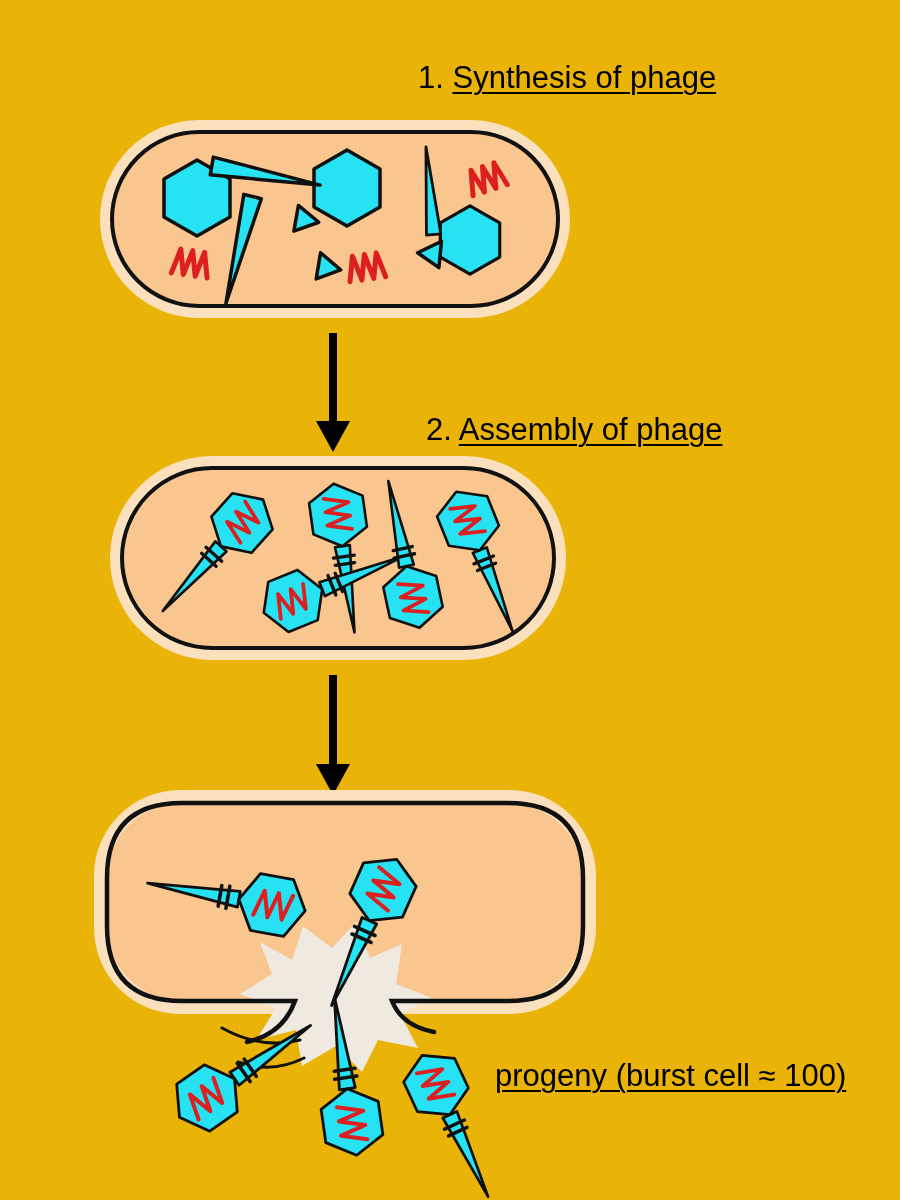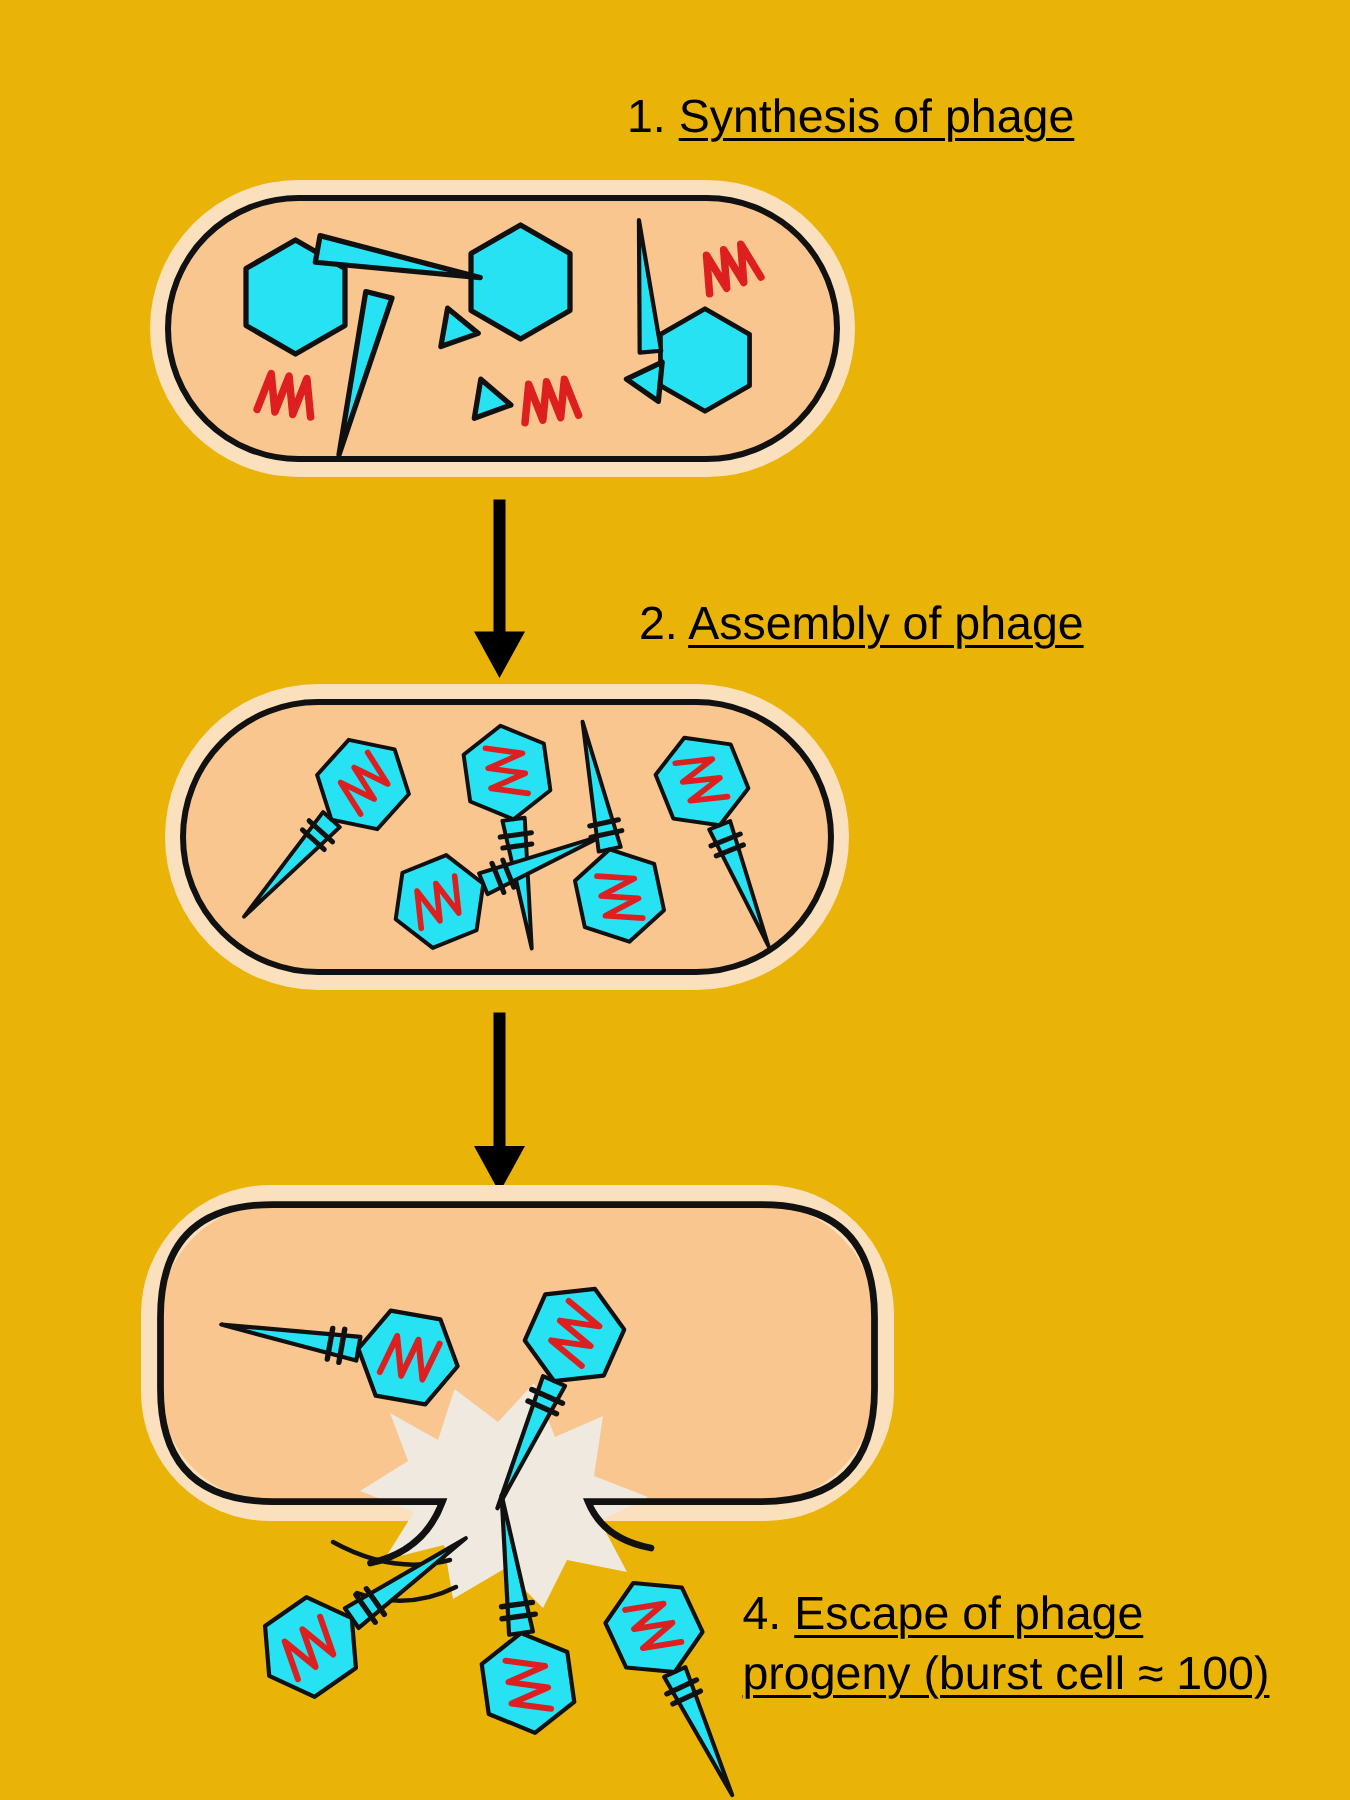--- a/index.html
+++ b/index.html
@@ -110,29 +110,25 @@
       <use href="#phage-sym" transform="translate(352,1122) rotate(172) scale(0.8)"></use>
       <use href="#phage-sym" transform="translate(436,1085) rotate(-25) scale(0.78)"></use>
     </g>
   </svg>
 
   <div class="label" style="left:418px; top:58px">
     <span>1.</span>
     <span class="u">Synthesis of phage</span>
   </div>
 
-  <div class="label" style="left:426px; top:396px">
+  <div class="label" style="left:426px; top:410px">
     <span>2.</span>
     <span class="u">Assembly of phage</span>
   </div>
 
 
   <div class="label" style="left:495px; top:1056px">
-    <div>
-      <span>4.</span>
-      <span class="u">Escape of phage</span>
-    </div>
     <div>
       <span class="u">progeny (burst cell ≈ 100)</span>
     </div>
   </div>
 
 </div>
 
 </body></html>

